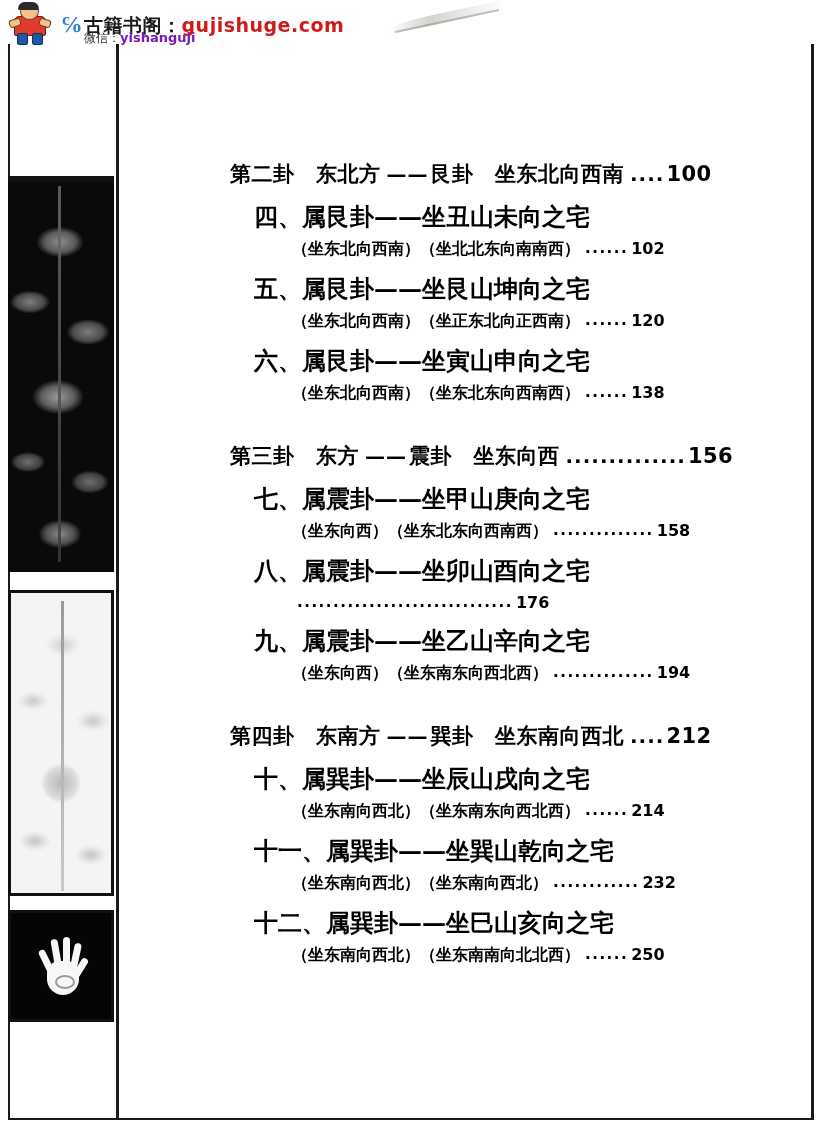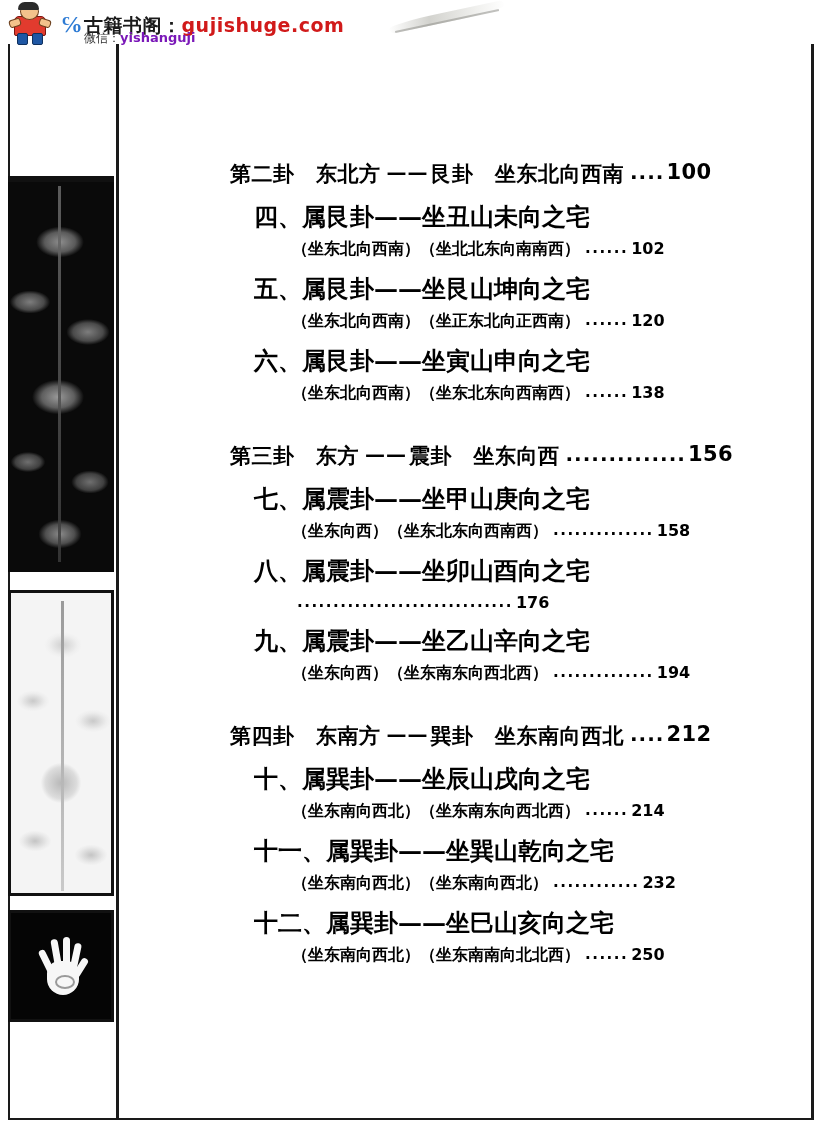--- a/index.html
+++ b/index.html
@@ -287,21 +287,21 @@
   .toc {
     position: absolute;
     left: 230px;
     top: 160px;
     width: 540px;
   }
   .group { margin-bottom: 4px; }
 
   .group-head {
     display: flex;
-    align-items: flex-start;
+    align-items: center;
     font-family: "DejaVu Sans", "Liberation Sans", sans-serif;
     font-weight: bold;
     font-size: 21px;
     color: #000;
     letter-spacing: 0.5px;
     white-space: nowrap;
   }
   .group-head .gh-text { }
   .group-head .leader {
     flex: 0 0 auto;

